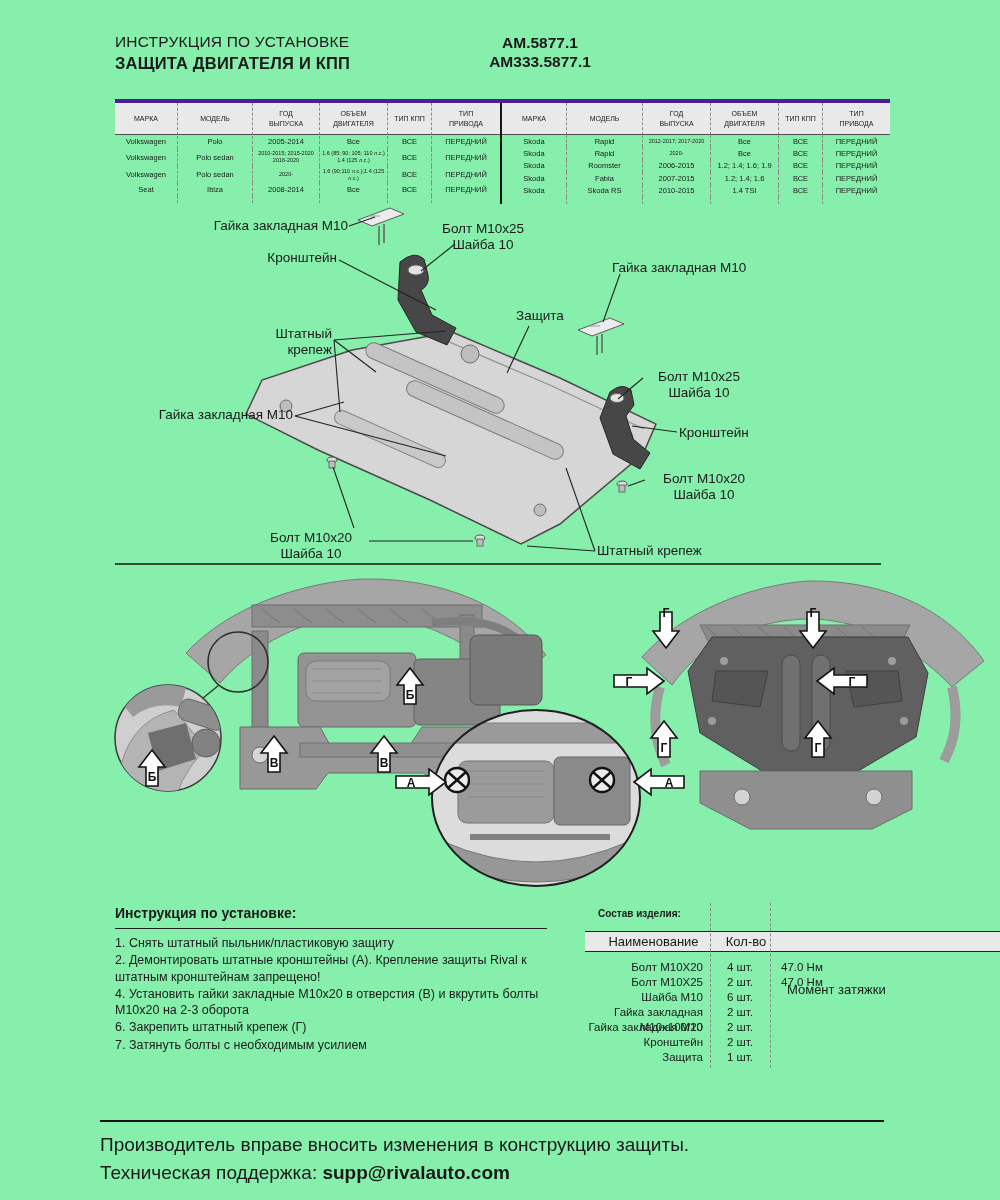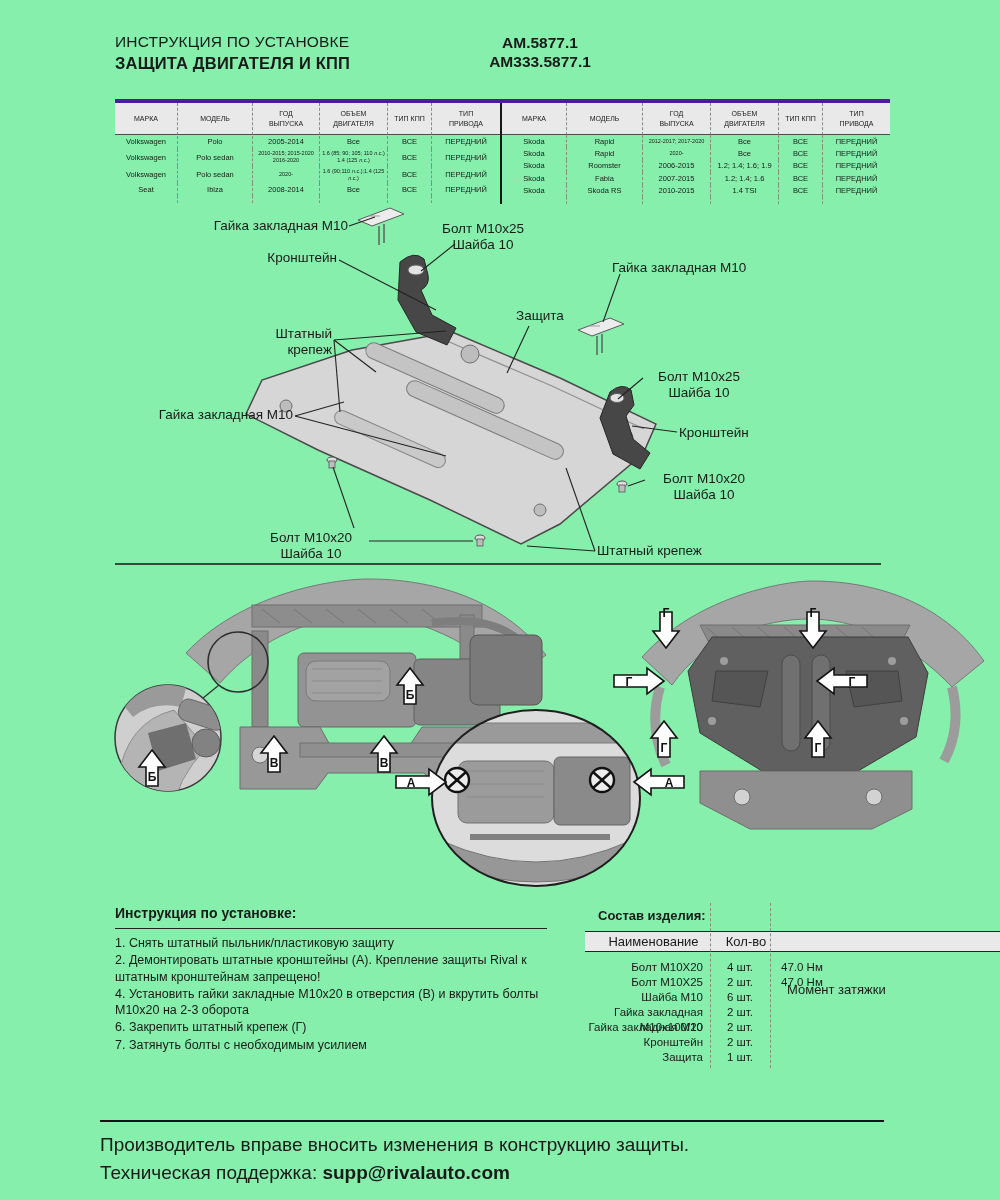--- a/index.html
+++ b/index.html
@@ -35,21 +35,21 @@
   .photos{left:0;top:575px;width:1000px;height:330px;}
 
   
   .instr{left:115px;top:905px;width:462px;}
   .instr .ttl{font-weight:bold;font-size:14px;}
   .instr .rule{border-top:1.5px solid #222;width:432px;margin:7px 0 6px 0;}
   .step{font-size:12.5px;line-height:1.3;margin-bottom:1px;}
 
   
   .parts{left:585px;top:908px;width:415px;}
-  .parts .ttl{position:absolute;left:13px;top:0;font-weight:bold;font-size:13px;}
+  .parts .ttl{position:absolute;left:13px;top:0;font-weight:bold;font-size:10px;}
   .parts .band{position:absolute;left:0;top:23px;width:415px;height:21px;background:#e9e9e9;
                border-top:1.5px solid #222;border-bottom:1px solid #222;box-sizing:border-box;}
   .parts .phdr{position:absolute;top:26px;font-size:13px;padding-left:6px;}
   .parts .rows{position:absolute;left:0;top:52px;width:415px;display:grid;grid-template-columns:125px 60px 230px;}
   .parts .rows div{font-size:11.5px;height:15px;line-height:15px;}
   .pname{text-align:right;padding-right:7px;}
   .pqty{text-align:center;}
   .ptrq{text-align:left;padding-left:11px;}
   .dashv{position:absolute;width:0;border-left:1px dashed #8a8a8a;top:-5px;height:165px;}
 

